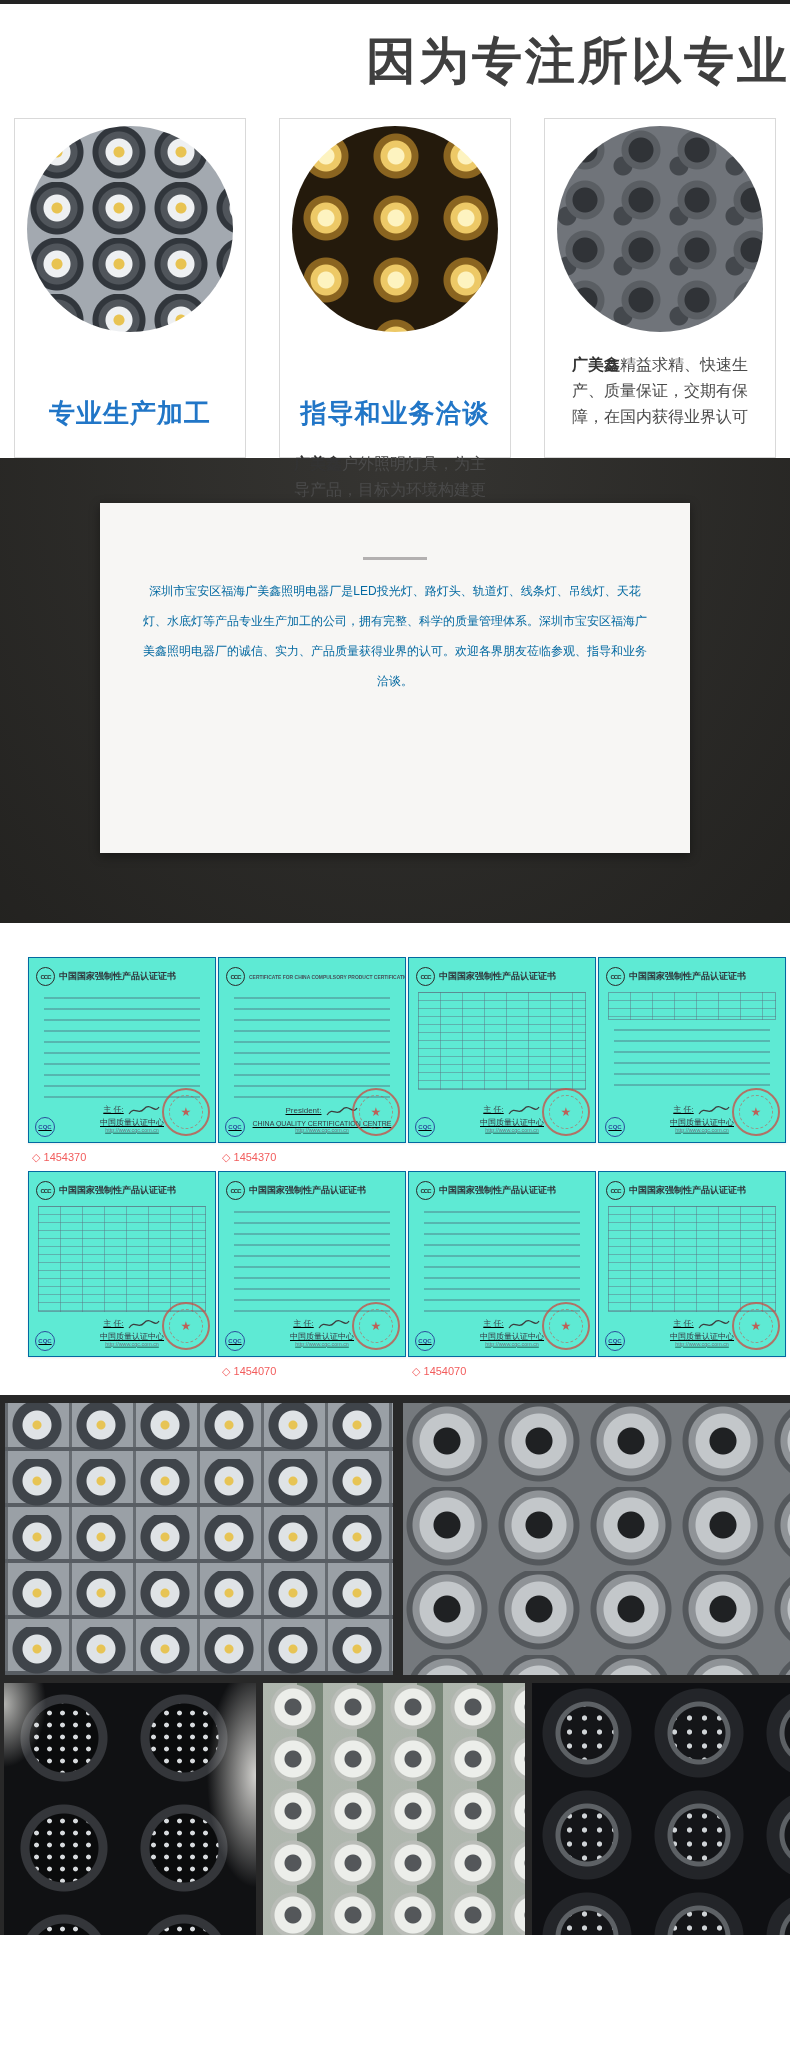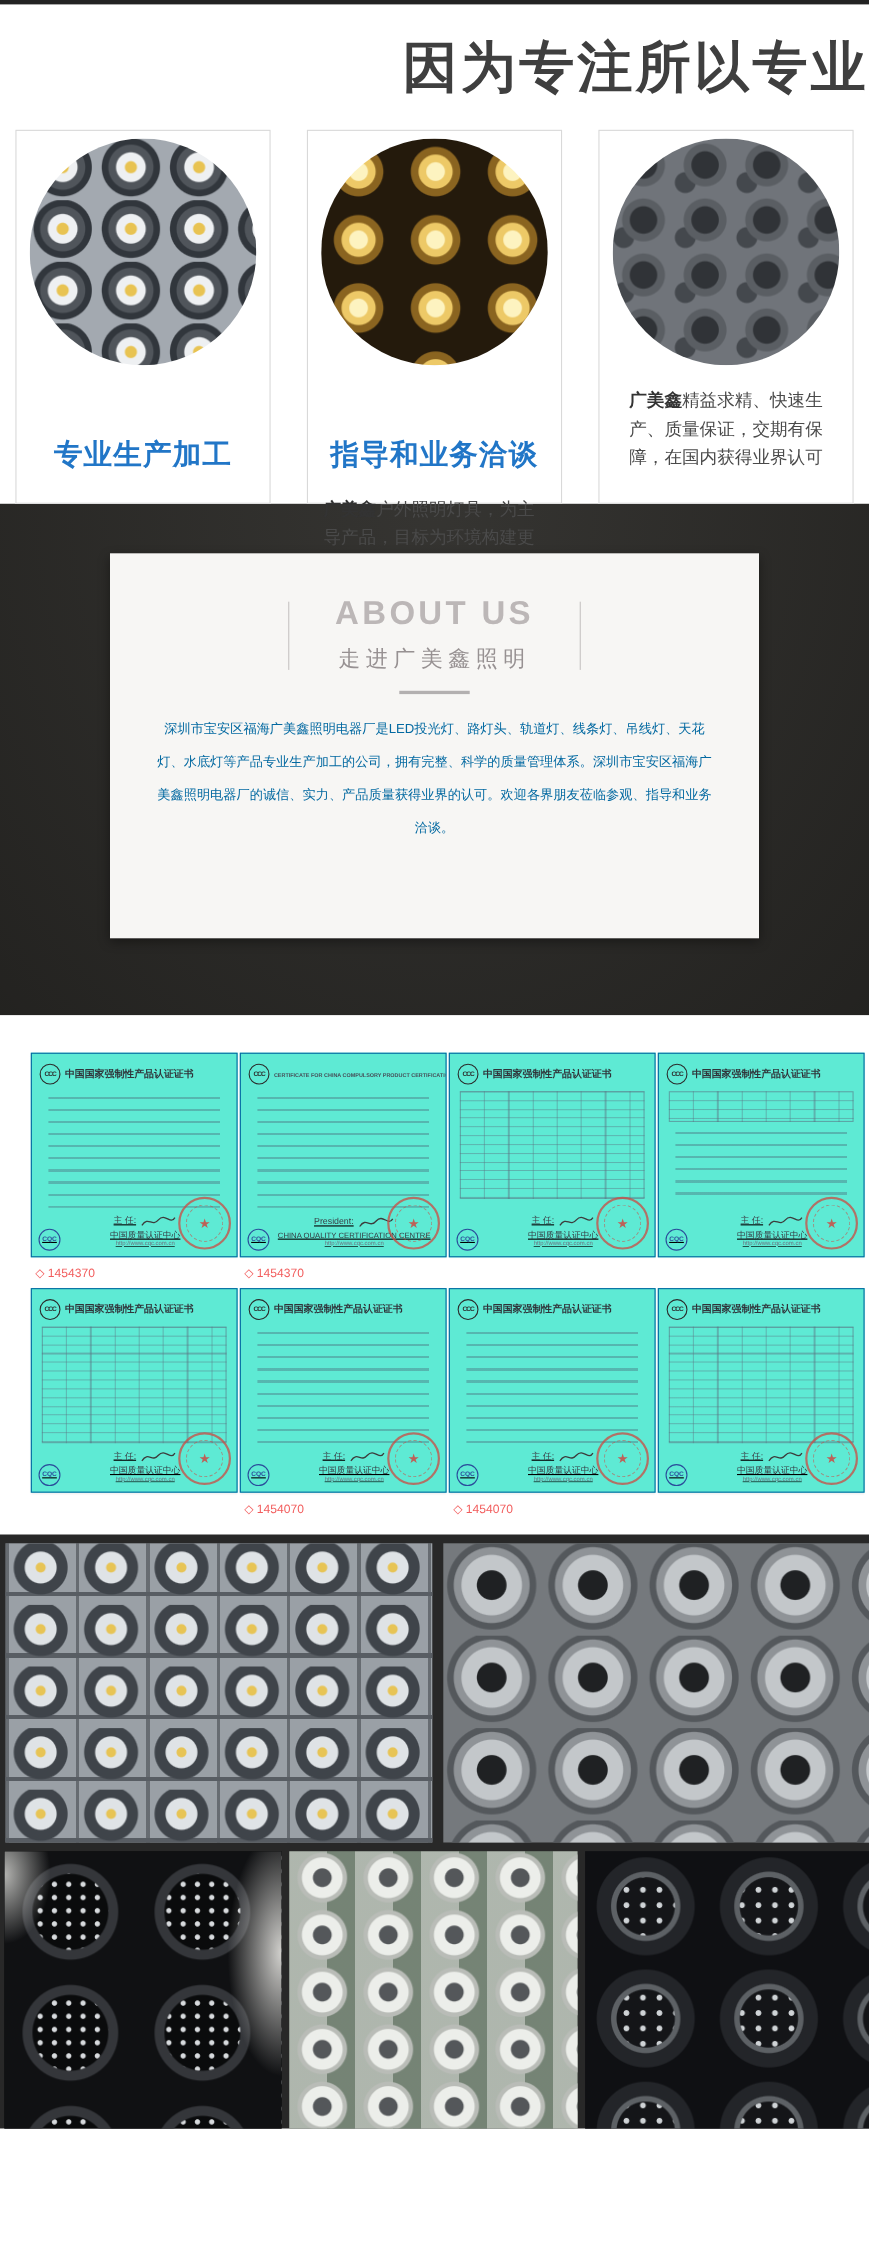--- a/index.html
+++ b/index.html
@@ -149,24 +149,20 @@
     <div class="card-body"><b>广美鑫</b><span>户外照明灯具，为主导产品，目标为环境构建更多优质夜景亮化工程</span></div>
   </div>
   <div class="card">
     <div class="card-circle" id="c3"></div>
     <div class="card-body"><b>广美鑫</b><span>精益求精、快速生产、质量保证，交期有保障，在国内获得业界认可</span></div>
   </div>
 </div>
 
 <div class="about-section">
   <div class="about-card">
-    <div class="about-head">
-      <div class="about-title-en">ABOUT US</div>
-      <div class="about-title-cn">走进广美鑫照明</div>
-    </div>
     <div class="about-divider"></div>
     <div class="about-paragraph">深圳市宝安区福海广美鑫照明电器厂是LED投光灯、路灯头、轨道灯、线条灯、吊线灯、天花灯、水底灯等产品专业生产加工的公司，拥有完整、科学的质量管理体系。深圳市宝安区福海广美鑫照明电器厂的诚信、实力、产品质量获得业界的认可。欢迎各界朋友莅临参观、指导和业务洽谈。</div>
   </div>
 </div>
 
 <div class="certs-section">
   <div class="certs-grid">
 
     <div class="cert-cell">
       <div class="cert">

